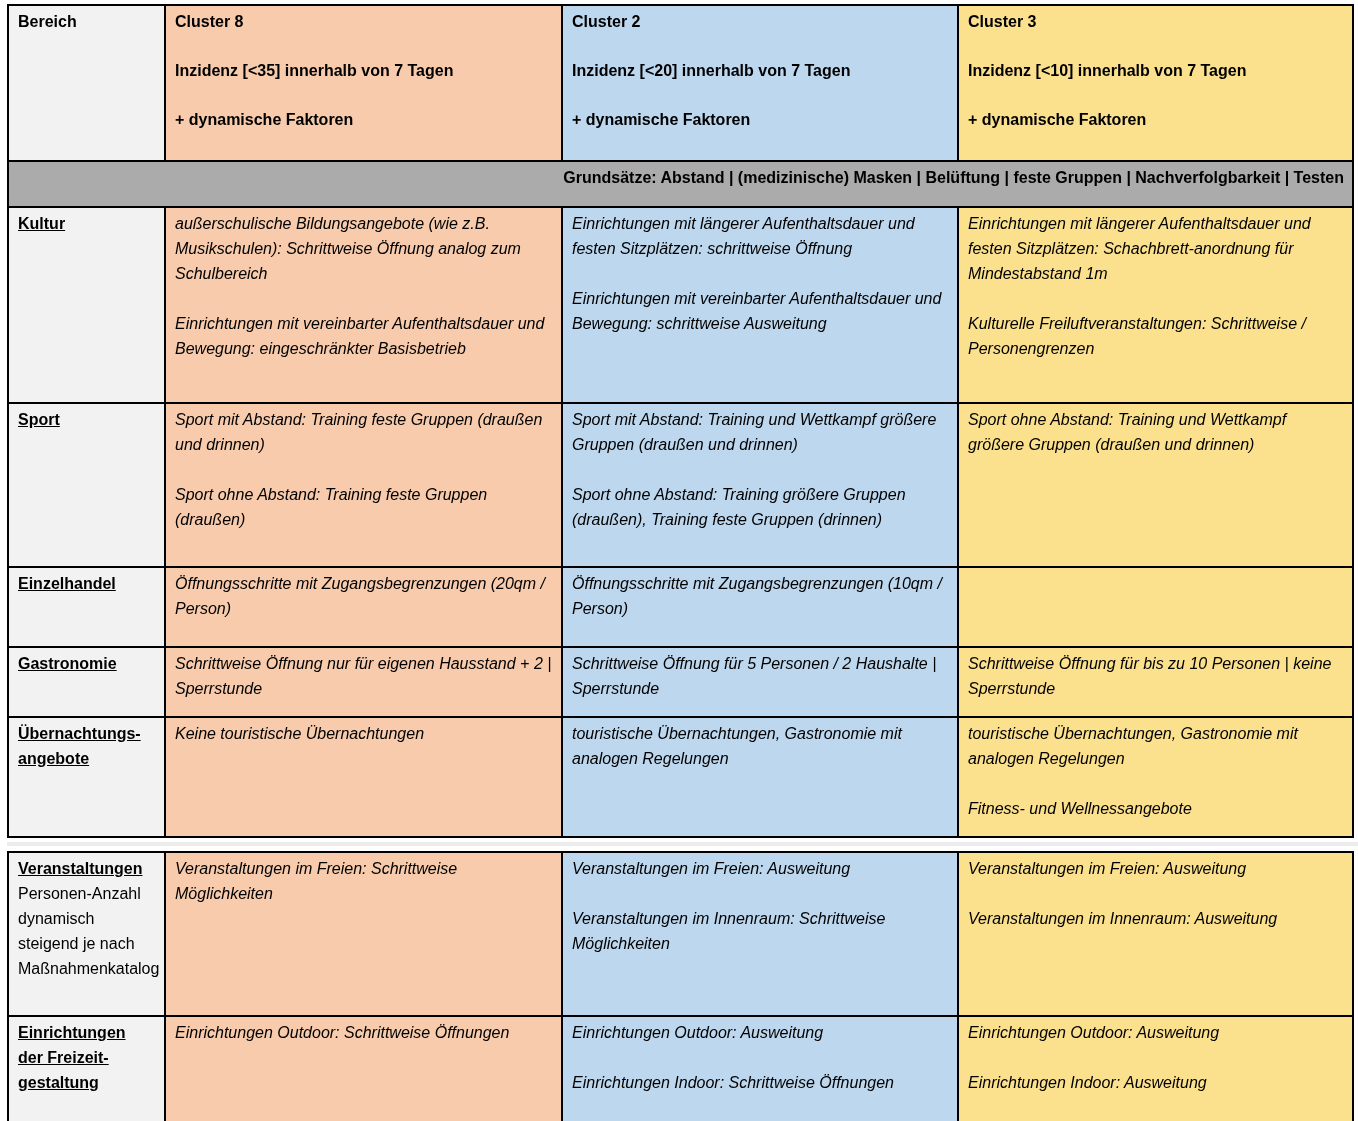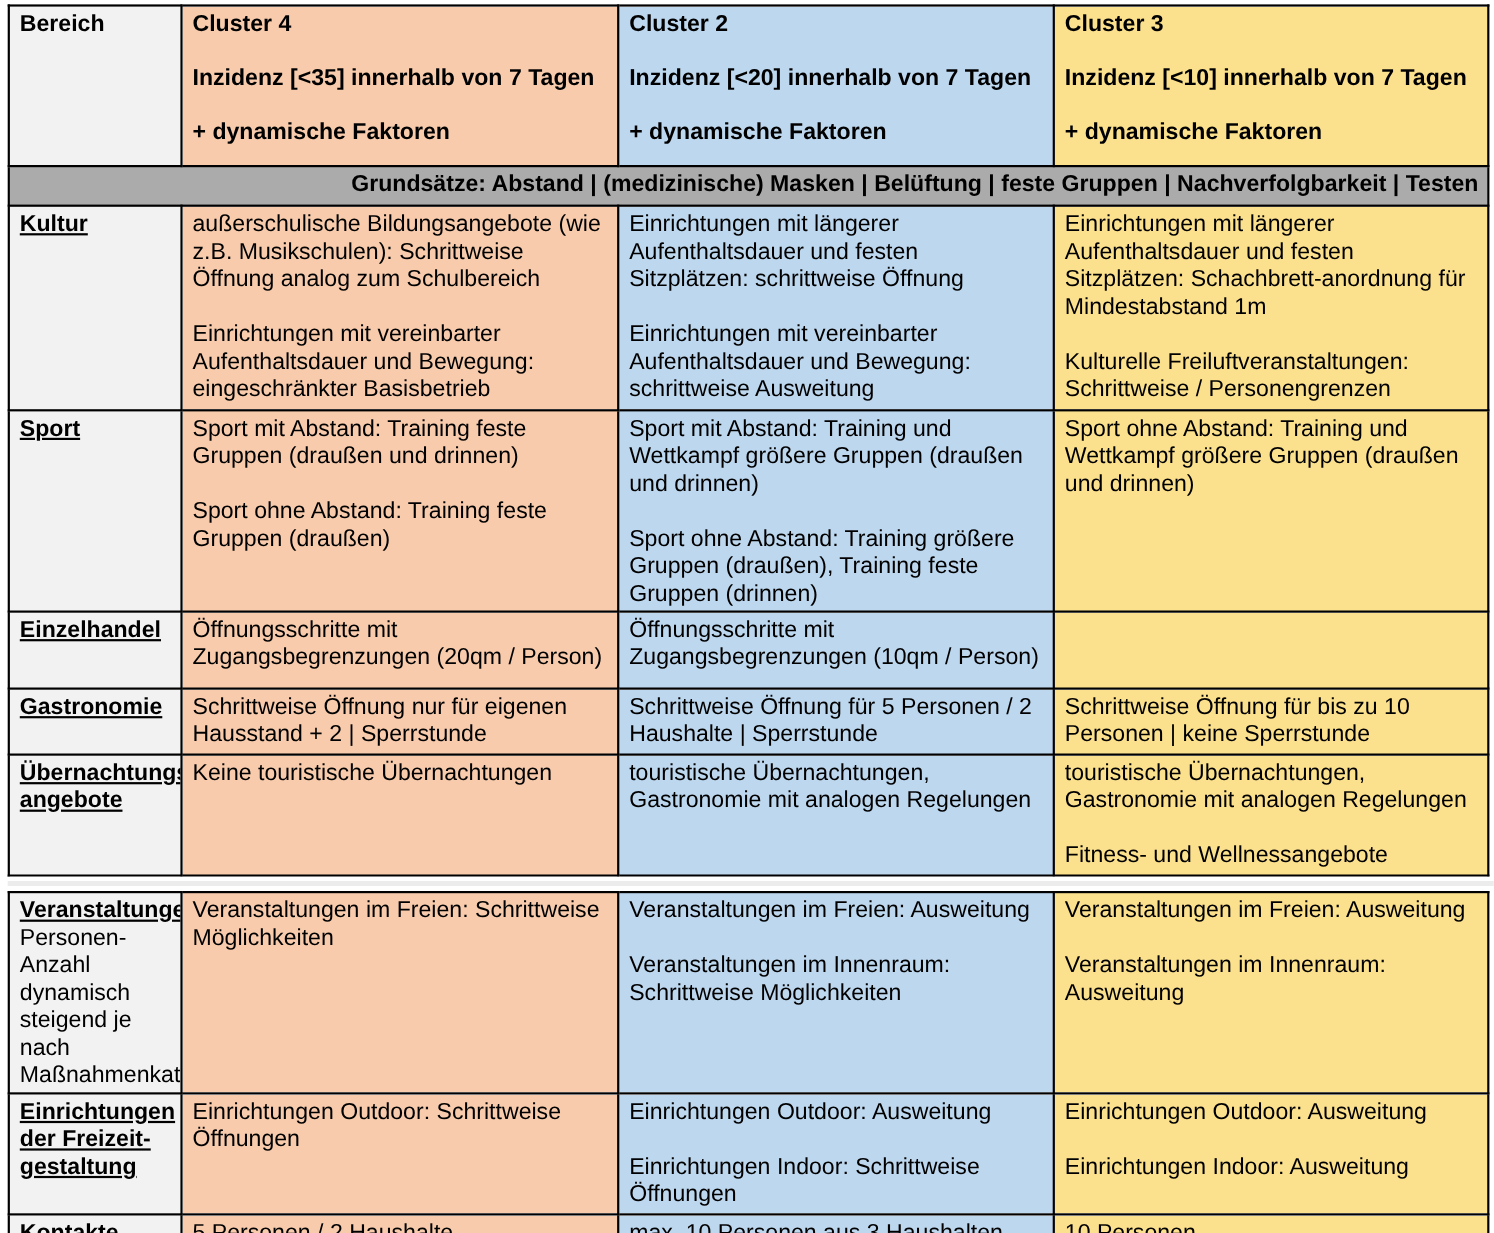--- a/index.html
+++ b/index.html
@@ -11,39 +11,39 @@
   }
   .wrap{padding:4px 6px 0 7px;}
   table.tbl{
     border-collapse:collapse;
     table-layout:fixed;
     width:1345px;
   }
   table.tbl td{
     border:2px solid #000;
     vertical-align:top;
-    padding:3px 8px 3px 9px;
-    font-size:21px;
+    padding:3px 8px 13px 9px;
+    font-size:16px;
     line-height:25px;
     overflow:hidden;
   }
   td.lbl{background:var(--bereich-bg,#F2F2F2);font-weight:bold;}
   td.c1{background:var(--c1-bg,#F7CBAC);}
   td.c2{background:var(--c2-bg,#BDD7EE);}
   td.c3{background:var(--c3-bg,#FBE08D);}
   tr.r-header td{height:138px;font-weight:bold;}
   .hp{margin:0 0 24px 0;}
   .hp:last-child{margin-bottom:0;}
   td.grund{
     background:var(--grund-bg,#ABABAB);
     font-weight:bold;text-align:right;
     height:28px;vertical-align:middle;
     padding:2px 4px;font-size:16px;line-height:20px;
   }
-  .p{margin:0 0 25px 0;}
+  .p{margin:0 0 25px 0;font-style:italic;}
   .p:last-child{margin-bottom:0;}
   .lbl-main{white-space:pre-line;text-decoration:underline;}
   .lbl-sub{font-weight:normal;}
   
   tr.rh-kultur td{height:178px;}
   tr.rh-sport td{height:146px;}
   tr.rh-einzelhandel td{height:62px;}
   tr.rh-koerpernahe td{height:52px;}
   tr.rh-gastronomie td{height:52px;}
   tr.rh-uebernachtung td{height:102px;}
@@ -66,21 +66,21 @@
         <col style="width:397px">
         <col style="width:396px">
         <col style="width:395px">
     </colgroup>
     <tbody>
         <tr class="r-header">
       <td class="lbl">
         <div class="hp">Bereich</div>
       </td>
       <td class="c1">
-        <div class="hp">Cluster 4</div>
+        <div class="hp">Cluster 8</div>
         <div class="hp">Inzidenz [&lt;35] innerhalb von 7 Tagen</div>
         <div class="hp">+ dynamische Faktoren</div>
       </td>
       <td class="c2">
         <div class="hp">Cluster 2</div>
         <div class="hp">Inzidenz [&lt;20] innerhalb von 7 Tagen</div>
         <div class="hp">+ dynamische Faktoren</div>
       </td>
       <td class="c3">
         <div class="hp">Cluster 3</div>

